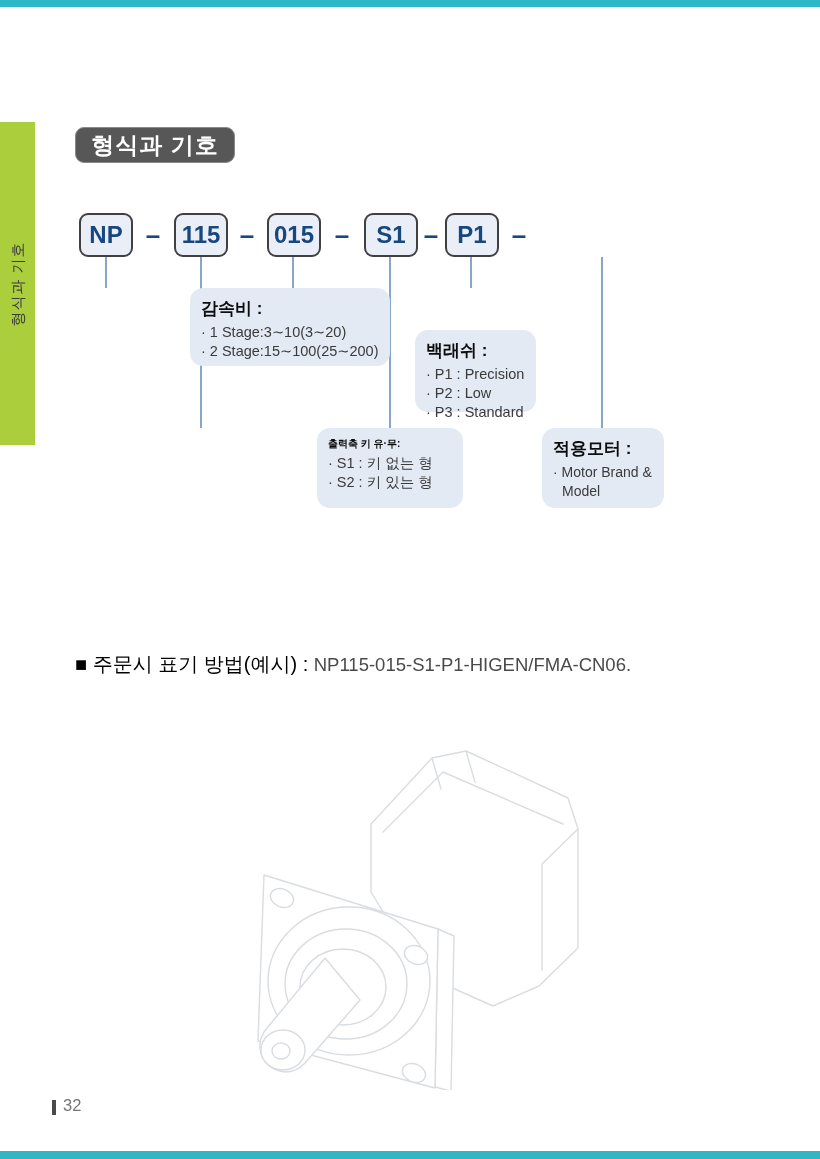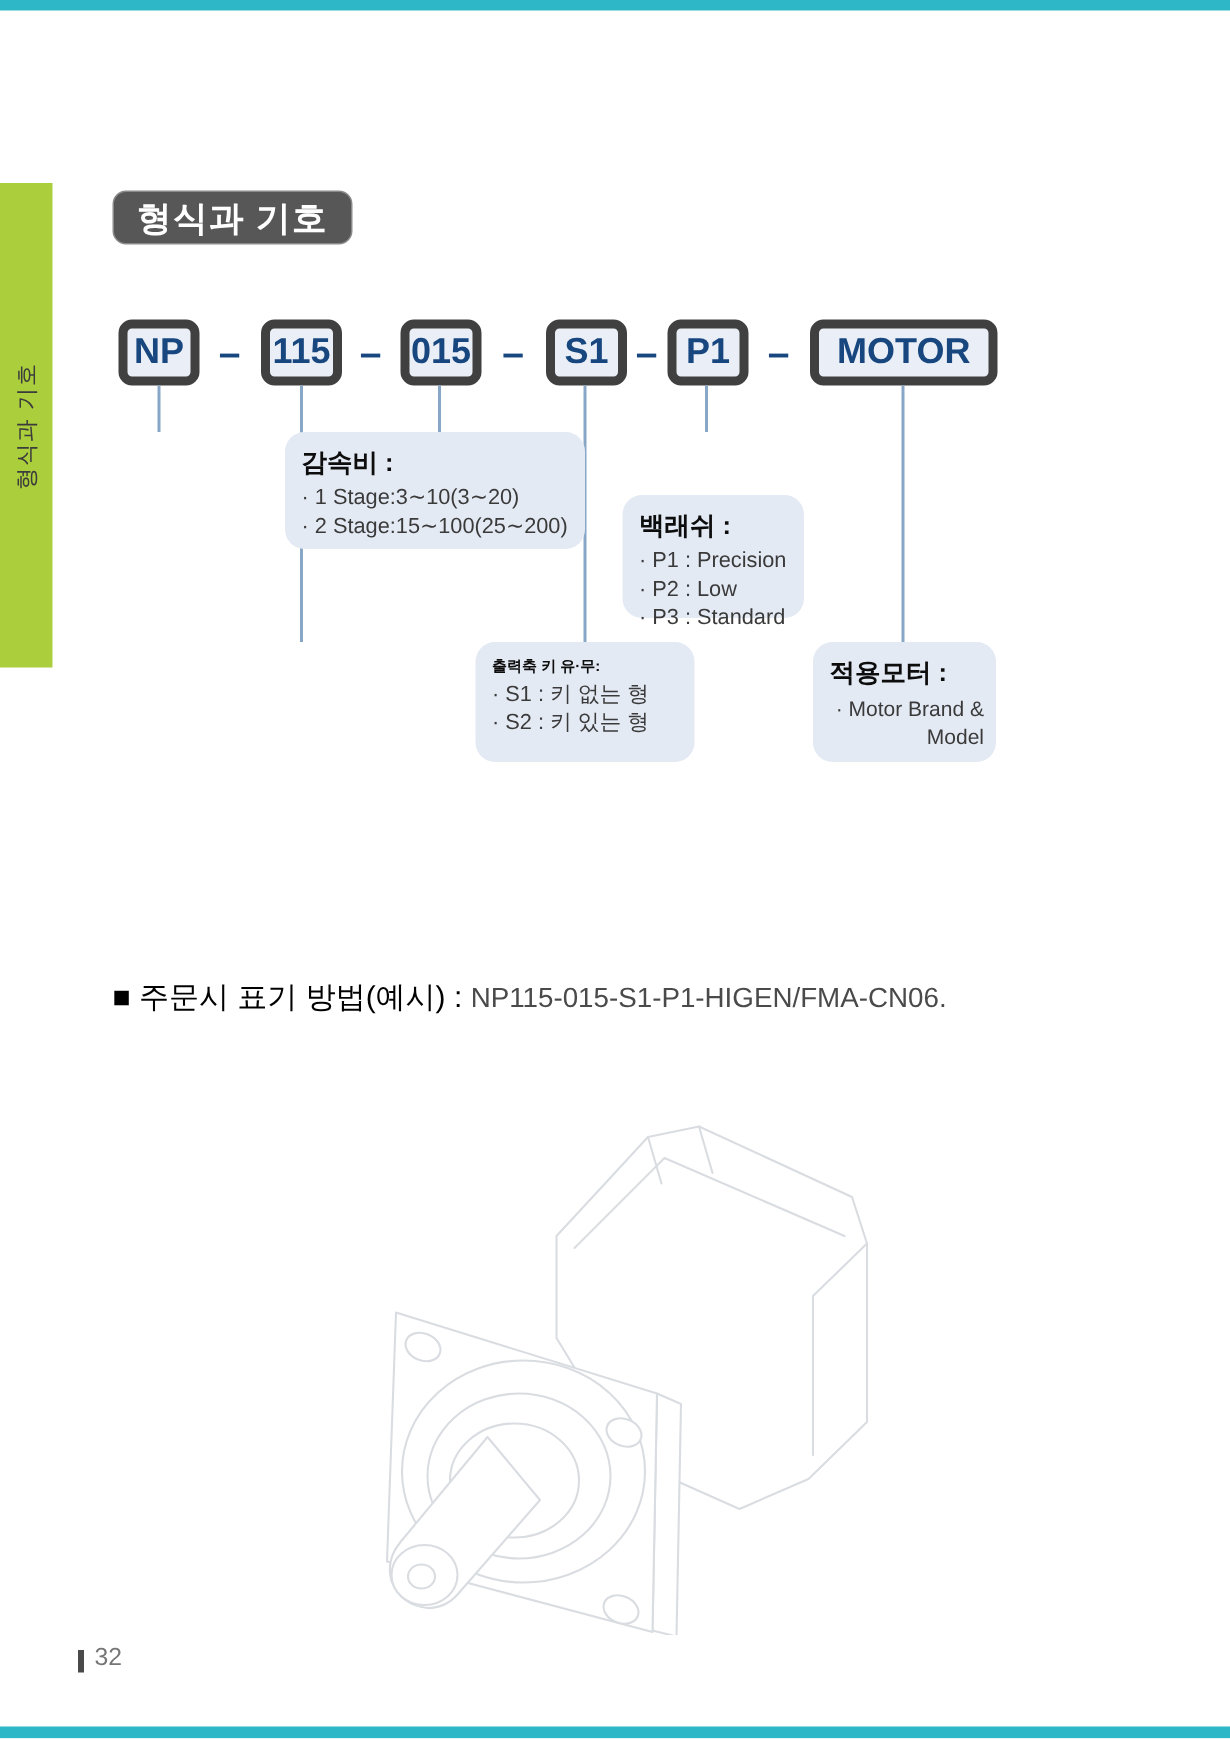--- a/index.html
+++ b/index.html
@@ -23,21 +23,21 @@
 
   .title-badge {
     position:absolute; left:75px; top:127px; width:160px; height:36px;
     background:#575757; border:1px solid #8a8a8a; border-radius:9px;
     color:#ffffff; font-weight:bold; font-size:23px; letter-spacing:1px;
     display:flex; align-items:center; justify-content:center; box-sizing:border-box;
   }
 
   .code-box {
     position:absolute; top:213px; height:44px; box-sizing:border-box;
-    background:#eaeef7; border:6px solid #404040; border-radius:9px;
+    background:#eaeef7; border:2px solid #404040; border-radius:9px;
     color:#17477e; font-weight:bold; font-size:24px;
     display:flex; align-items:center; justify-content:center;
   }
   #cb-0 { left:79px;  width:54px; }
   #cb-1 { left:174px; width:54px; }
   #cb-2 { left:267px; width:54px; }
   #cb-3 { left:364px; width:54px; }
   #cb-4 { left:445px; width:54px; }
   #cb-5 { left:540px; width:125px; }
 
@@ -55,21 +55,21 @@
   #vl-3 { left:389px; height:171px; }
   #vl-4 { left:470px; height:31px; }
   #vl-5 { left:601px; height:171px; }
 
   .callout {
     position:absolute; background:#e4eaf4; border-radius:13px;
     box-sizing:border-box; padding:9px 8px 8px 11px; color:#3a3a3a;
   }
   .callout .title { font-weight:bold; font-size:17px; color:#0d0d0d; margin-bottom:3px; white-space:nowrap; }
   .callout .item { font-size:14.5px; line-height:19px; white-space:nowrap; }
-  .callout .item.wrap { white-space:normal; padding-left:9px; text-indent:-9px;text-align:right; }
+  .callout .item.wrap { white-space:normal; padding-left:9px; text-indent:-9px; }
 
   #co-model-name { left:76px;  top:286px; width:67px;  height:104px; }
   #co-ratio      { left:190px; top:288px; width:200px; height:78px; }
   #co-backlash   { left:415px; top:286px; width:121px; height:82px;margin-top:44px; }
   #co-frame      { left:155px; top:428px; width:94px;  height:168px; }
   #co-key        { left:317px; top:428px; width:146px; height:80px; }
   #co-motor      { left:542px; top:428px; width:122px; height:80px; }
   #co-key .title { font-size:10px; }
   #co-motor .item { font-size:14px; }
   #co-model-name .item { line-height:21px; }
@@ -100,21 +100,20 @@
   <div class="code-box" id="cb-0">NP</div>
   <div class="dash" id="dash-0">–</div>
   <div class="code-box" id="cb-1">115</div>
   <div class="dash" id="dash-1">–</div>
   <div class="code-box" id="cb-2">015</div>
   <div class="dash" id="dash-2">–</div>
   <div class="code-box" id="cb-3">S1</div>
   <div class="dash" id="dash-3">–</div>
   <div class="code-box" id="cb-4">P1</div>
   <div class="dash" id="dash-4">–</div>
-  <div class="code-box" id="cb-5">MOTOR</div>
 
   <div class="vline" id="vl-0"></div>
   <div class="vline" id="vl-1"></div>
   <div class="vline" id="vl-2"></div>
   <div class="vline" id="vl-3"></div>
   <div class="vline" id="vl-4"></div>
   <div class="vline" id="vl-5"></div>
 
 
   <div class="callout" id="co-ratio">

